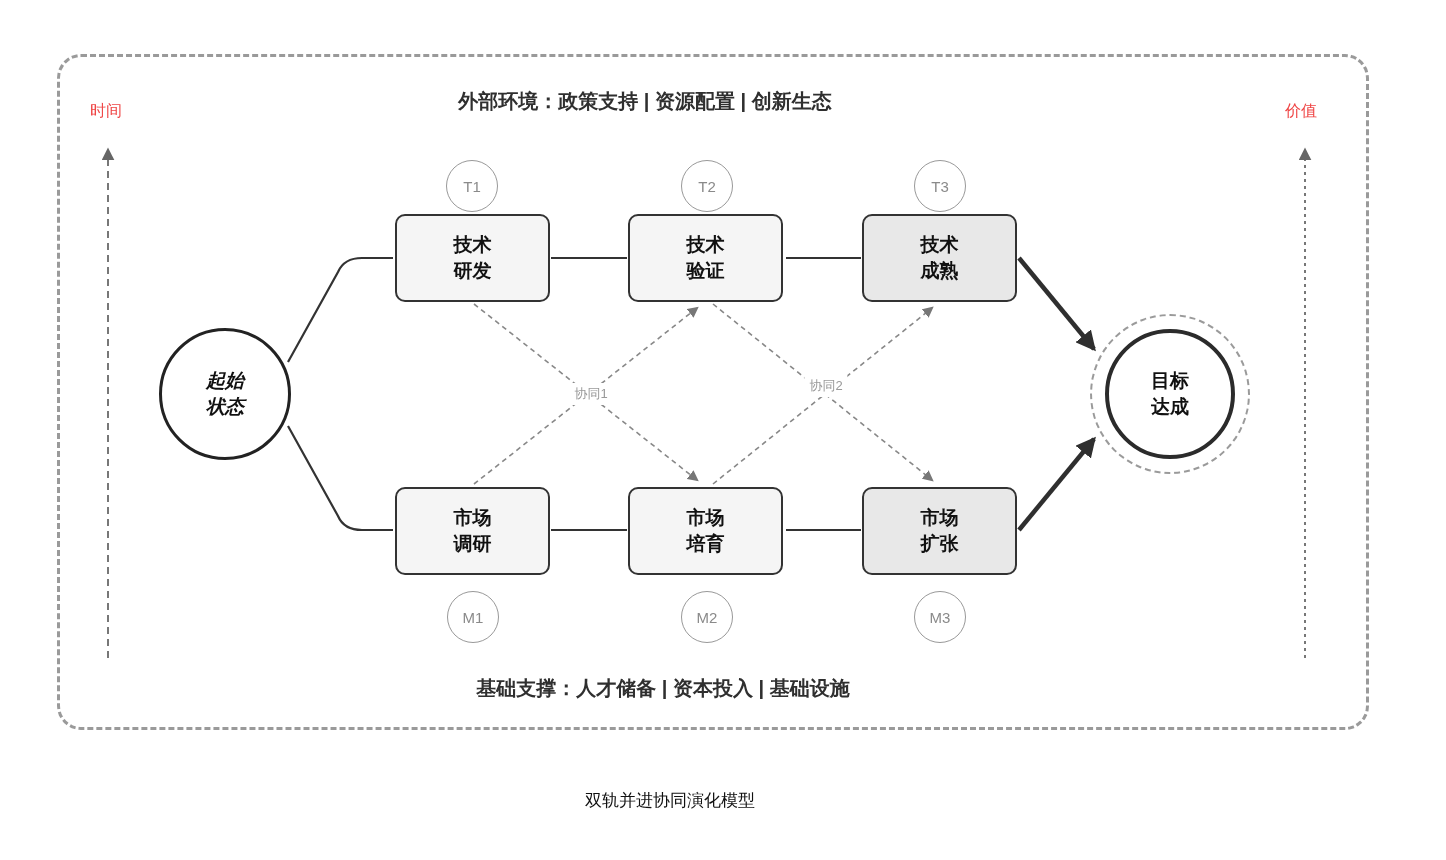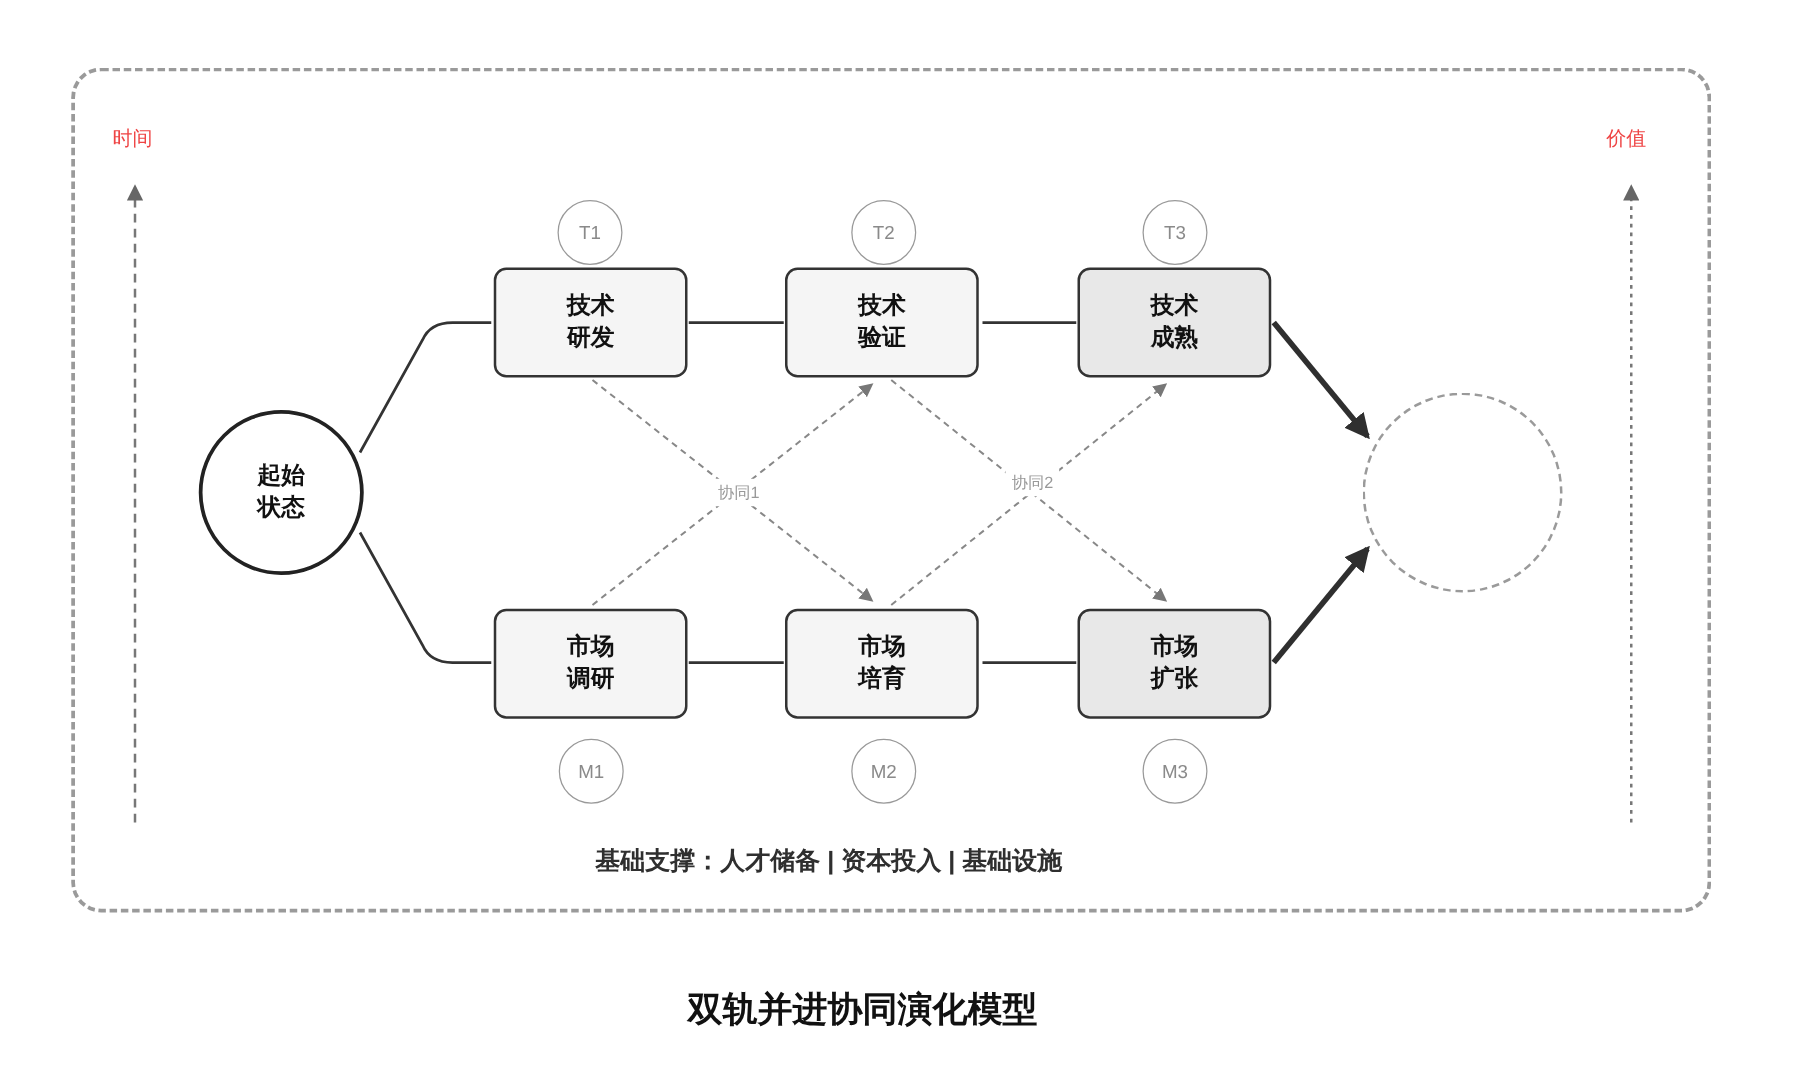--- a/index.html
+++ b/index.html
@@ -37,34 +37,34 @@
     background:#fff;border:1.5px solid #999;color:#8a8a8a;font-size:15px;
     display:flex;align-items:center;justify-content:center;
   }
   .dT1{left:446px;top:160px;} .dT2{left:681px;top:160px;} .dT3{left:914px;top:160px;}
   .dM1{left:447px;top:591px;} .dM2{left:681px;top:591px;} .dM3{left:914px;top:591px;}
   .terminal{
     position:absolute;border-radius:50%;background:#fff;box-sizing:border-box;
     display:flex;align-items:center;justify-content:center;text-align:center;
     font-size:19px;font-weight:700;color:#111;line-height:1.35;white-space:pre-line;
   }
-  .start{left:159px;top:328px;width:132px;height:132px;border:3.5px solid #222;}
+  .start{left:159px;top:328px;width:132px;height:132px;border:3.5px solid #222;font-style:italic;}
   .goal-ring{
     position:absolute;left:1090px;top:314px;width:160px;height:160px;box-sizing:border-box;
     border:2px dashed #9a9a9a;border-radius:50%;background:transparent;
   }
   .goal{left:1105px;top:329px;width:130px;height:130px;border:4px solid #2b2b2b;}
   .synergy{
     position:absolute;transform:translate(-50%,-50%);
     background:#fff;padding:2px 5px;font-size:13px;color:#999;white-space:nowrap;
   }
   .syn1{left:591px;top:394px;} .syn2{left:826px;top:386px;}
   .caption{
-    position:absolute;left:690px;top:789px;transform:translateX(-50%);
-    font-size:28px;font-weight:700;color:#111;white-space:nowrap;
+    position:absolute;left:670px;top:789px;transform:translateX(-50%);
+    font-size:17px;font-weight:400;color:#111;white-space:nowrap;
   }
 </style>
 </head>
 <body>
 
 <div class="canvas">
 
   <svg class="wires" width="1446" height="860" viewBox="0 0 1446 860">
     <defs>
       <marker id="m-axis" viewBox="0 0 10 10" refX="8" refY="5" markerWidth="13" markerHeight="13" markerUnits="userSpaceOnUse" orient="auto">
@@ -121,20 +121,21 @@
     <g>
       <line x1="1019" y1="258" x2="1094" y2="349" stroke="#2f2f2f" stroke-width="4.5" marker-end="url(#m-big)"></line>
       </g>
     <g>
       <line x1="1019" y1="530" x2="1094" y2="439" stroke="#2f2f2f" stroke-width="4.5" marker-end="url(#m-big)"></line>
       </g>
   </svg>
 
   <div class="frame"></div>
 
+  <div class="banner top">外部环境：政策支持 | 资源配置 | 创新生态</div>
   <div class="banner bottom">基础支撑：人才储备 | 资本投入 | 基础设施</div>
 
   <div class="axis-label left">时间</div>
   <div class="axis-label right">价值</div>
 
   <div class="dot dT1">T1</div>
   <div class="dot dT2">T2</div>
   <div class="dot dT3">T3</div>
   <div class="dot dM1">M1</div>
   <div class="dot dM2">M2</div>
@@ -150,18 +151,20 @@
   <div class="stage-box m1">市场
 调研</div>
   <div class="stage-box m2">市场
 培育</div>
   <div class="stage-box m3 em">市场
 扩张</div>
 
   <div class="terminal start">起始
 状态</div>
   <div class="goal-ring"></div>
+  <div class="terminal goal">目标
+达成</div>
 
   <div class="synergy syn1">协同1</div>
   <div class="synergy syn2">协同2</div>
 
   <div class="caption">双轨并进协同演化模型</div>
 </div>
 
 </body></html>

